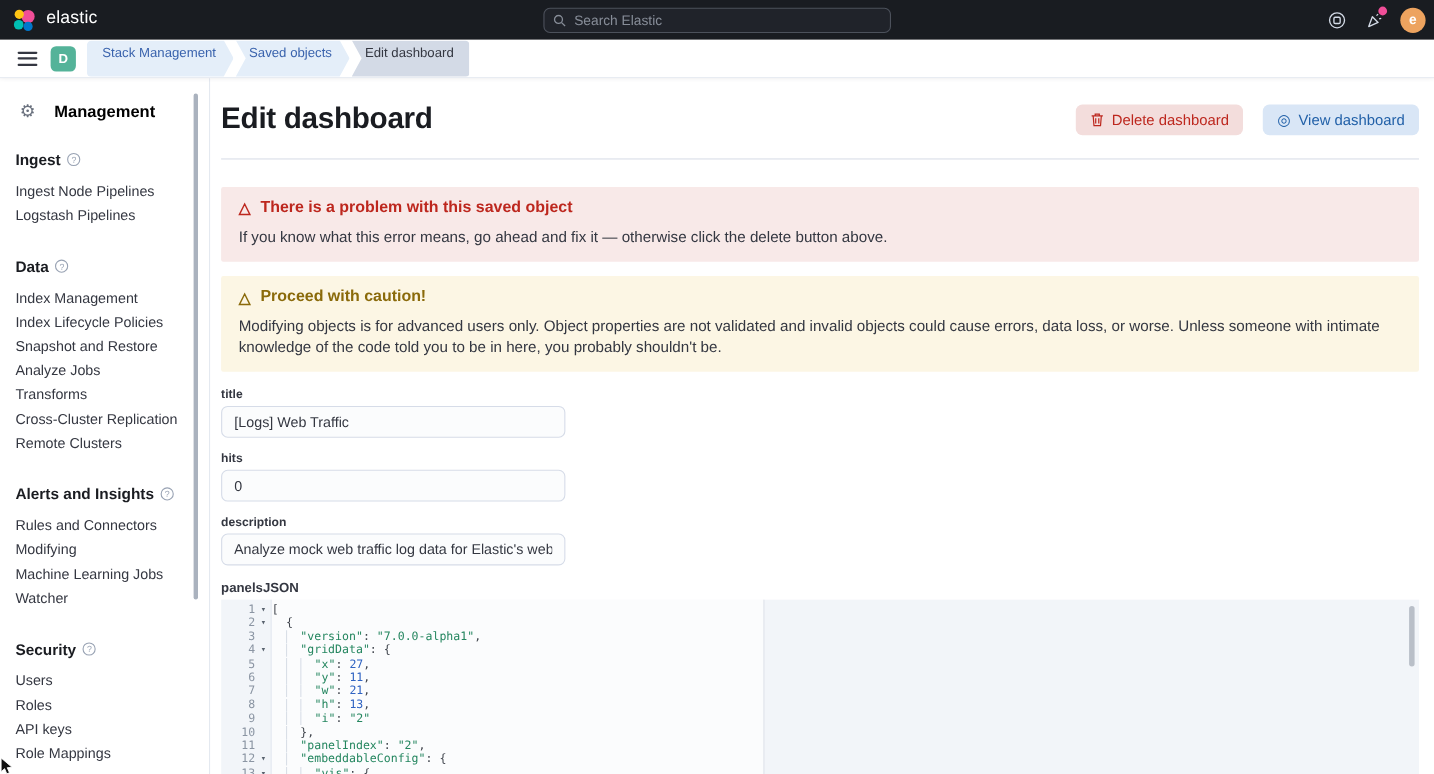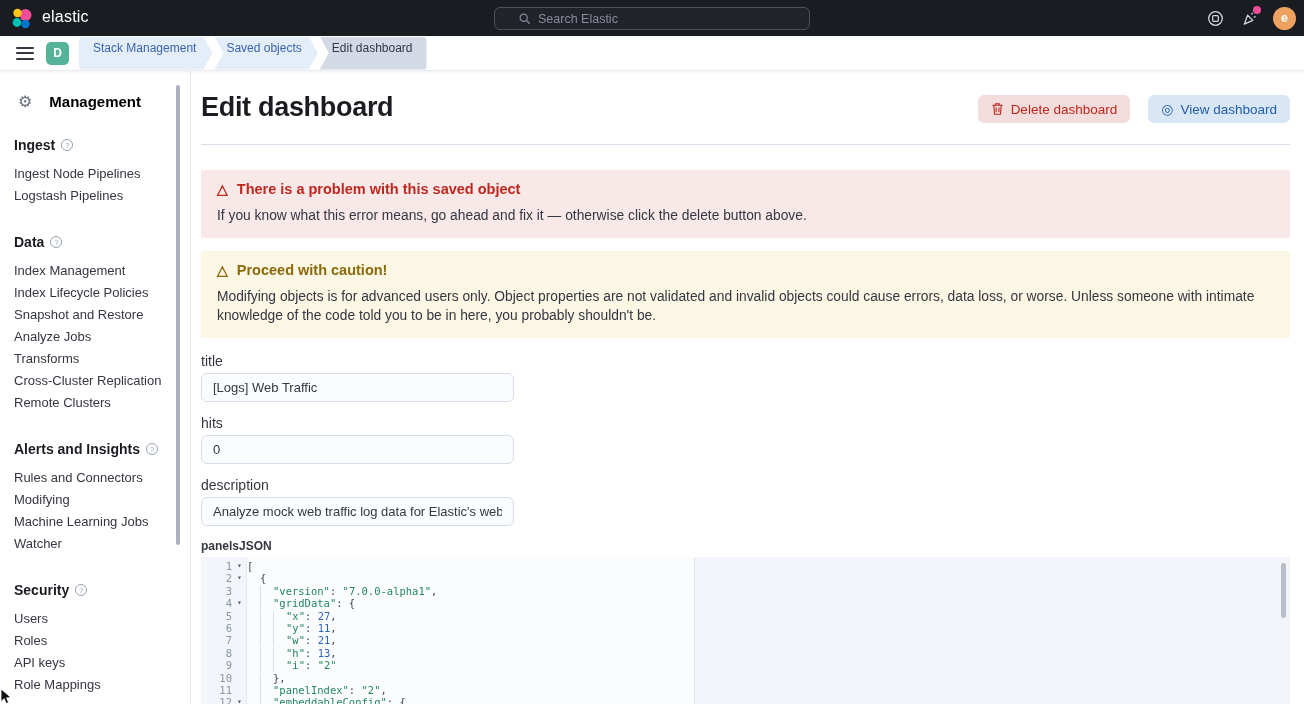--- a/index.html
+++ b/index.html
@@ -6,21 +6,21 @@
   html,body{background:#888;}
   .page{position:relative;width:1304px;height:704px;background:#fff;overflow:hidden;
     font-family:"Liberation Sans",sans-serif;color:#343741;}
 
   
   .topbar{position:absolute;top:0;left:0;right:0;height:36px;background:#191c21;
     display:flex;align-items:center;padding:0 12px;z-index:9;}
   .logo{display:flex;align-items:flex-start;gap:9px;}
   .logo-name{color:#fff;font-size:16px;font-weight:500;letter-spacing:.2px;}
   .searchwrap{position:absolute;left:50%;top:7px;transform:translateX(-50%);width:316px;height:23px;
-    border:1px solid #4c515b;border-radius:6px;background:#20232a;display:flex;align-items:center;padding:0 24px;gap:7px;}
+    border:1px solid #4c515b;border-radius:6px;background:#20232a;display:flex;align-items:center;padding:0 8px;gap:7px;}
   .searchwrap input{flex:1;background:transparent;border:none;outline:none;color:#d4dae5;font-size:12.5px;
     font-family:"Liberation Sans",sans-serif;}
   .searchwrap input::placeholder{color:#878d98;}
   .hdr-icons{position:absolute;right:8px;top:0;height:36px;display:flex;align-items:center;gap:14px;}
   .hicon{position:relative;width:20px;height:20px;display:flex;align-items:center;justify-content:center;cursor:pointer;}
   .notif-dot{position:absolute;top:-2px;right:-2px;width:8px;height:8px;border-radius:50%;background:#f04e98;}
   .avatar{width:23px;height:23px;border-radius:50%;background:#eda35f;color:#fff;font-size:12.5px;font-weight:600;
     display:flex;align-items:center;justify-content:center;cursor:pointer;}
 
   
@@ -71,21 +71,21 @@
   .callout-danger{background:#f8e9e8;margin-top:25px;}
   .callout-warning{background:#fcf6e4;margin-top:13px;}
   .co-title{display:flex;align-items:center;gap:9px;font-size:14.5px;font-weight:600;}
   .callout-danger .co-title{color:#bd271e;}
   .callout-warning .co-title{color:#8a6a0a;}
   .co-ico{font-size:14px;}
   .co-body{font-size:13.8px;color:#343741;line-height:19px;margin-top:9px;max-width:1085px;}
 
   .field{margin-top:13px;}
   .field:first-of-type{margin-top:15px;}
-  .field label{display:block;font-size:14px;font-weight:400;color:#343741;margin-bottom:4px;}
+  .field label{display:block;font-size:11px;font-weight:700;color:#343741;margin-bottom:4px;}
   .field input{width:313px;height:29px;border:1px solid #d6dce8;border-radius:6px;background:#fbfcfd;
     padding:0 11px;font-size:13px;color:#343741;font-family:"Liberation Sans",sans-serif;outline:none;}
 
   
   .editor-label{font-size:12px;font-weight:600;margin:13px 0 4px;}
   .editor{position:relative;height:170px;background:#fbfcfd;overflow:hidden;
     font-family:"DejaVu Sans Mono","Liberation Mono",monospace;font-size:10.5px;}
   .ed-gutter-bg{position:absolute;top:0;bottom:0;left:0;width:46px;background:#f2f5f9;border-right:1px solid #e4e9f1;}
   .ed-margin{position:absolute;top:0;bottom:0;left:493px;right:0;background:rgba(228,234,242,.38);
     border-left:1px solid #dfe4ec;}

